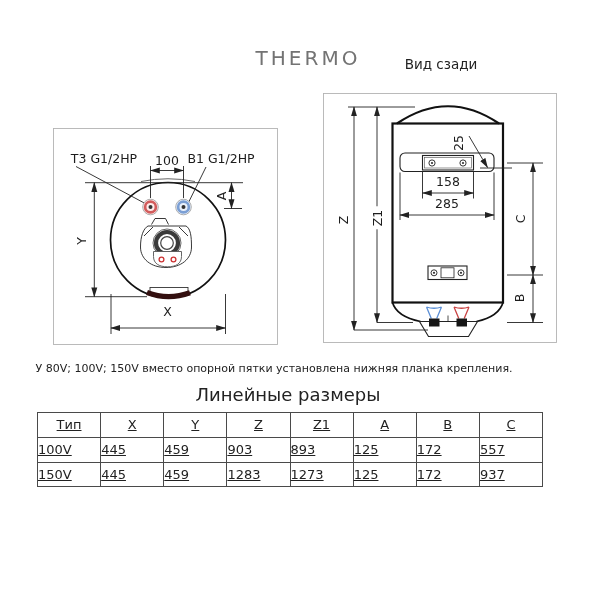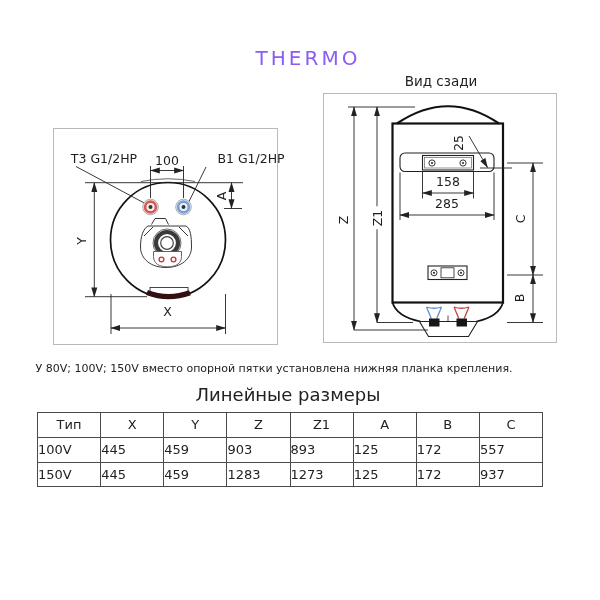--- a/index.html
+++ b/index.html
@@ -4,31 +4,31 @@
 <style>
   html,body{margin:0;padding:0;background:#fff;width:600px;height:600px;overflow:hidden;}
   .canvas{position:relative;width:600px;height:600px;background:#fff;
           font-family:"DejaVu Sans","Liberation Sans",sans-serif;color:#1d1d1d;}
   svg{position:absolute;left:0;top:0;}
   .lbl{position:absolute;white-space:nowrap;font-size:12.5px;color:#1d1d1d;
        transform:translate(-50%,-50%);line-height:1;}
   .rot{transform:translate(-50%,-50%) rotate(-90deg);}
   .wbg{background:#fff;padding:0 3px;}
   .main-title{position:absolute;left:308px;top:58px;transform:translate(-50%,-50%);
-       font-size:20px;letter-spacing:3px;color:#8b5cf6;}
+       font-size:20px;letter-spacing:3px;color:#737373;}
   .view-title{position:absolute;text-align:center;font-size:13.5px;line-height:16.5px;color:#222;}
   .tv-title{left:40px;top:83px;width:220px;}
-  .rv-title{left:441px;top:81px;transform:translate(-50%,-50%);white-space:nowrap;}
+  .rv-title{left:441px;top:64px;transform:translate(-50%,-50%);white-space:nowrap;}
   .note{position:absolute;left:0;top:362px;width:516px;text-align:center;font-size:11px;color:#222;margin-left:16px;}
   .tbl-title{position:absolute;left:288px;top:394px;transform:translate(-50%,-50%);
        font-size:18px;white-space:nowrap;color:#222;}
   table.dims{position:absolute;left:37px;top:412px;width:506px;border-collapse:collapse;
        table-layout:fixed;font-size:13px;color:#222;}
   table.dims th,table.dims td{border:1.2px solid #4a4a4a;height:23.8px;
-       font-weight:normal;padding:0;}
+       font-weight:normal;padding:0;text-decoration:underline;}
   .dim-line{stroke:#222;stroke-width:0.9;}
 </style>
 </head>
 <body>
 
 <div class="canvas">
 
   <svg width="600" height="600" viewBox="0 0 600 600">
     <defs>
       <marker id="arr" viewBox="0 0 10 8" refX="9.3" refY="4" markerWidth="10" markerHeight="8" orient="auto-start-reverse" markerUnits="userSpaceOnUse">
@@ -144,21 +144,21 @@
       <line class="dim-line" x1="533" y1="275" x2="533" y2="322.5" marker-start="url(#arr)" marker-end="url(#arr)"></line>
     </g>
   </svg>
 
   <div class="main-title">THERMO</div>
 
 
   <div class="view-title rv-title">Вид сзади</div>
 
   <div class="lbl" style="left:104px;top:159px;">Т3 G1/2HP</div>
-  <div class="lbl" style="left:251px;top:159px;">В1 G1/2HP</div>
+  <div class="lbl" style="left:221px;top:159px;">В1 G1/2HP</div>
   <div class="lbl" style="left:167px;top:160.5px;">100</div>
   <div class="lbl rot" style="left:221.5px;top:195.5px;">А</div>
   <div class="lbl rot" style="left:82px;top:240.5px;">Y</div>
   <div class="lbl" style="left:167.5px;top:312px;">X</div>
 
   <div class="lbl rot" style="left:459px;top:143px;">25</div>
   <div class="lbl" style="left:448px;top:182px;">158</div>
   <div class="lbl" style="left:447px;top:203.5px;">285</div>
   <div class="lbl rot" style="left:344px;top:220px;">Z</div>
   <div class="lbl rot wbg" style="left:378px;top:218px;">Z1</div>

